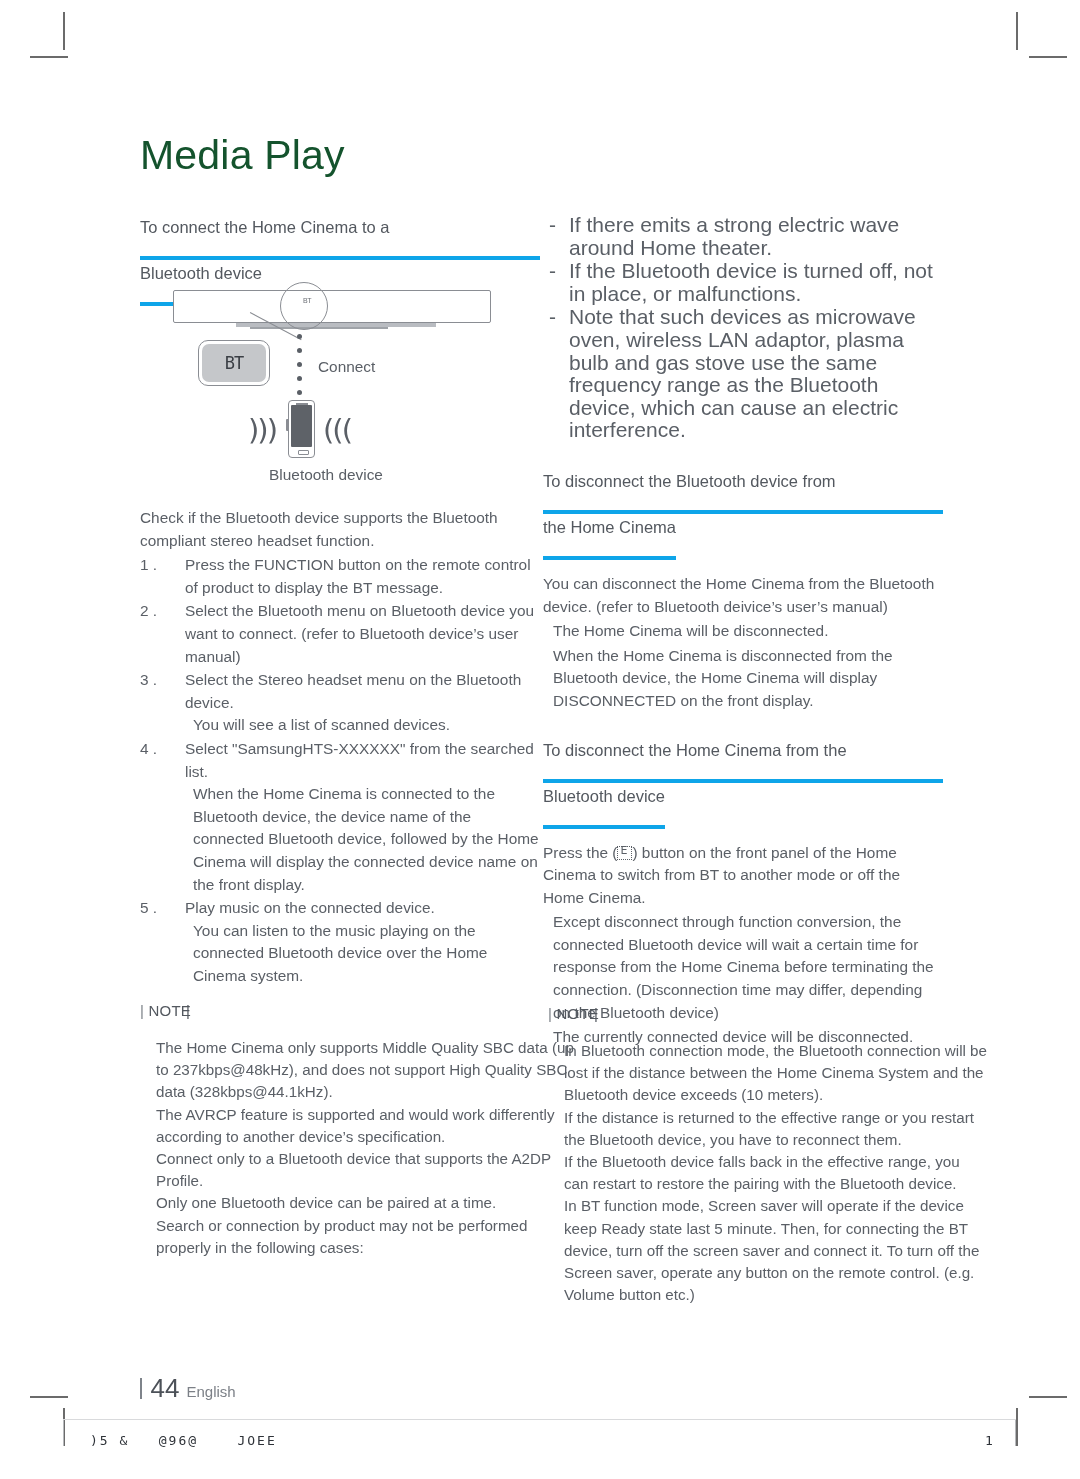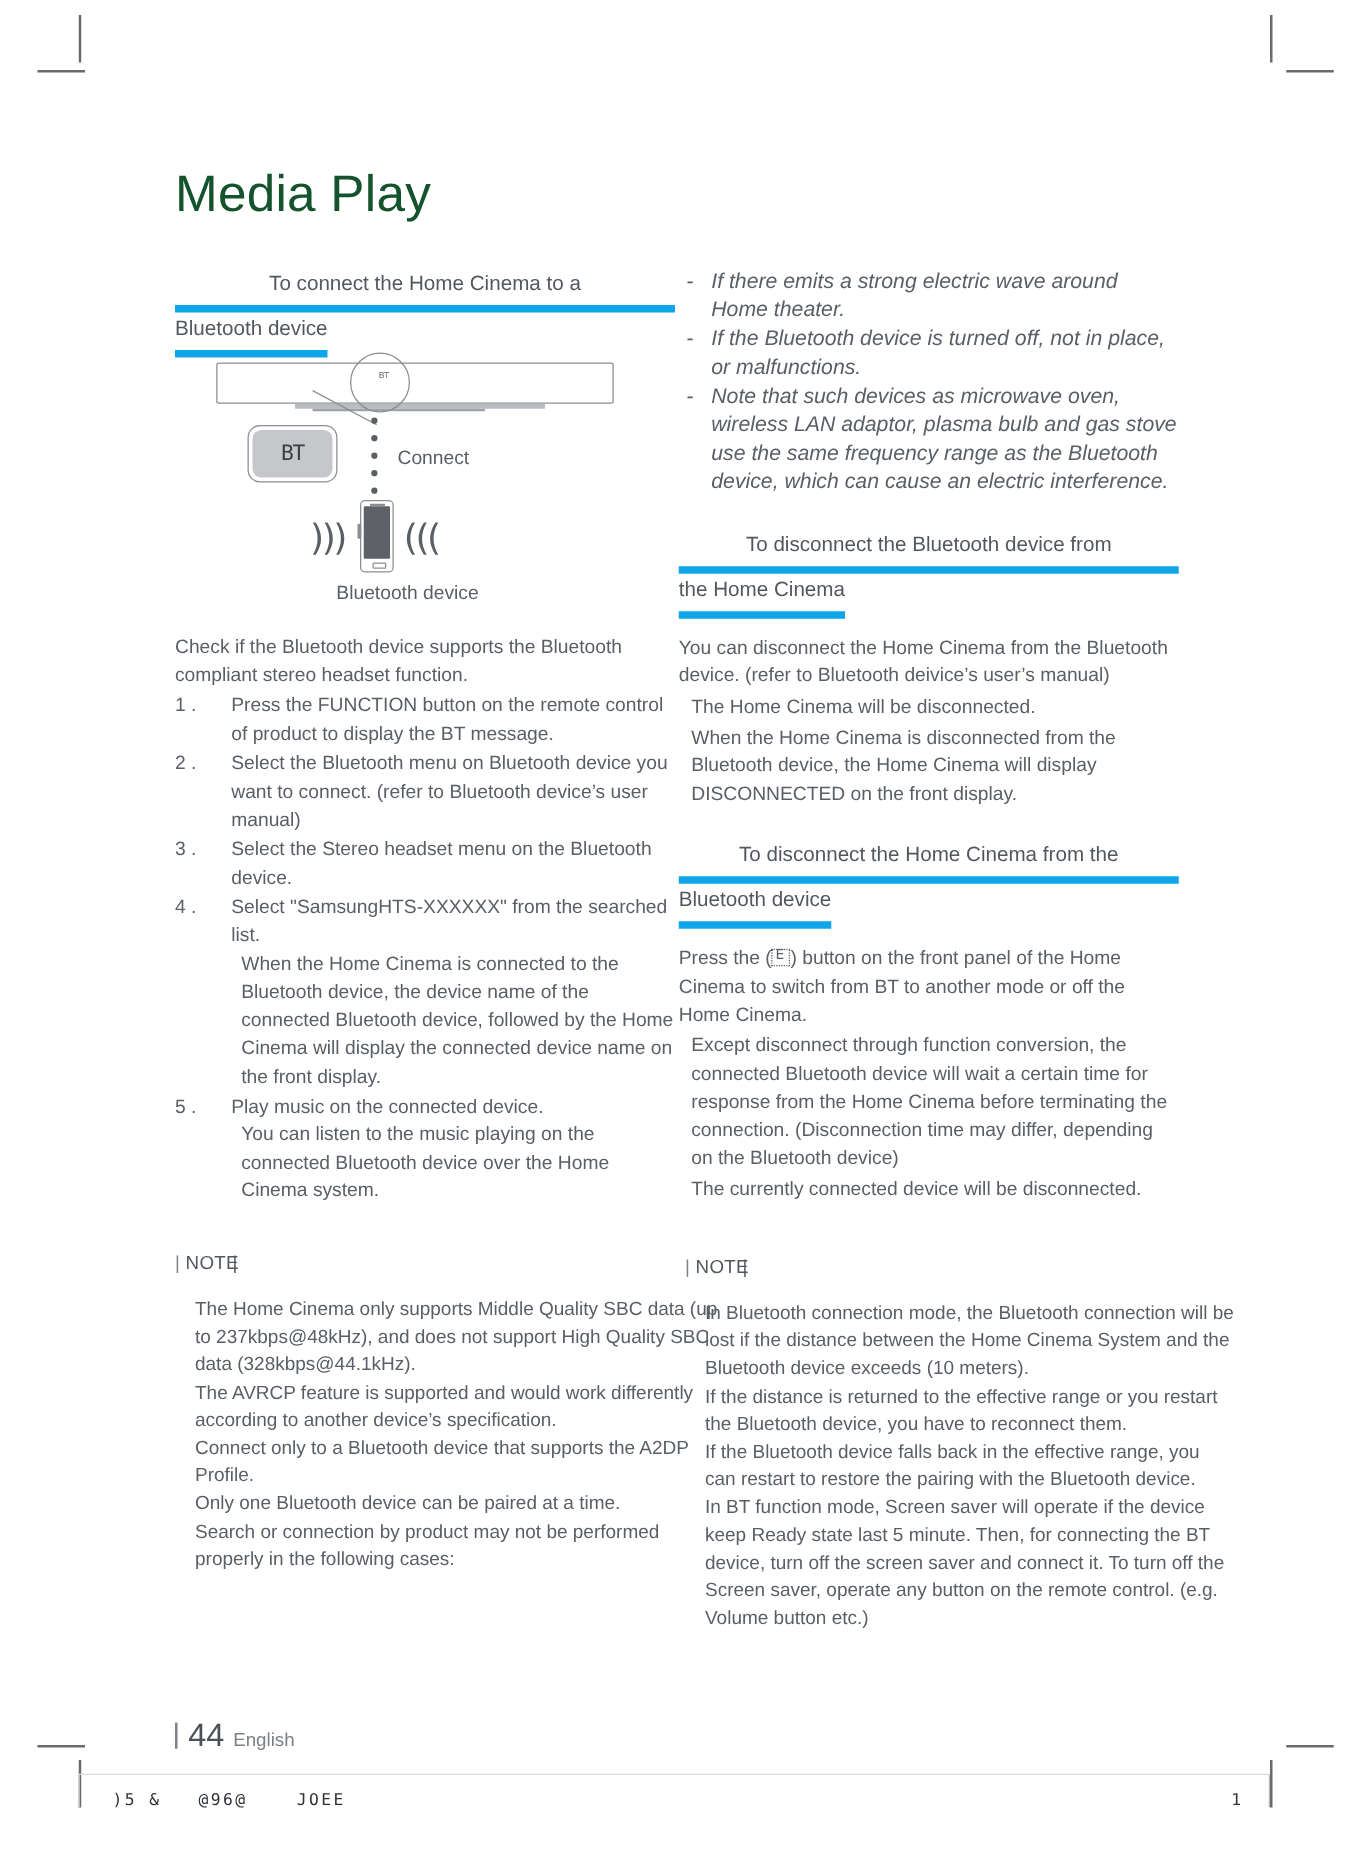--- a/index.html
+++ b/index.html
@@ -47,25 +47,24 @@
 
   h2.section {
     font-size: 16.5px;
     font-weight: 400;
     color: #53585f;
     margin: 0 0 13px 0;
     line-height: 27px;
   }
   h2.section span.ln {
     display: block;
-    border-bottom: 6px solid #0ea5e9;
-    padding-bottom: 3px;
+    border-bottom: 4px solid #0ea5e9;
+    padding-bottom: 15px;
     width: fit-content;
     min-width: 0;
-    text-align: center;
   }
   h2.section span.ln.full { width: 100%; }
 
   p.body {
     font-size: 15.4px;
     line-height: 22.6px;
     margin: 0 0 2px 0;
     color: #5a5f66;
   }
 
@@ -88,24 +87,23 @@
     padding-left: 8px;
     font-size: 15.4px;
     line-height: 22.6px;
   }
 
   
   ul.dashes { list-style: none; margin: 0; padding: 0; }
   ul.dashes > li {
     position: relative;
     padding-left: 26px;
-    font-size: 17px;
+    font-size: 21px;
     line-height: 22.6px;
     margin-bottom: 1px;
-    font-style: italic;
   }
   ul.dashes > li::before {
     content: "-";
     position: absolute; left: 6px; top: 0;
   }
 
   .indent1 { padding-left: 10px; }
 
   
   .diagram {
@@ -385,20 +383,21 @@
       <span class="num">1 .</span>
       <span>Press the FUNCTION button on the remote control of product to display the BT message.</span>
     </li>
     <li>
       <span class="num">2 .</span>
       <span>Select the Bluetooth menu on Bluetooth device you want to connect. (refer to Bluetooth device’s user manual)</span>
     </li>
     <li>
       <span class="num">3 .</span>
       <span>Select the Stereo headset menu on the Bluetooth device.</span>
+      <span class="sub">You will see a list of scanned devices.</span>
     </li>
     <li>
       <span class="num">4 .</span>
       <span>Select "SamsungHTS-XXXXXX" from the searched list.</span>
       <span class="sub">When the Home Cinema is connected to the Bluetooth device, the device name of the connected Bluetooth device, followed by the Home Cinema will display the connected device name on the front display.</span>
     </li>
     <li>
       <span class="num">5 .</span>
       <span>Play music on the connected device.</span>
       <span class="sub">You can listen to the music playing on the connected Bluetooth device over the Home Cinema system.</span>

